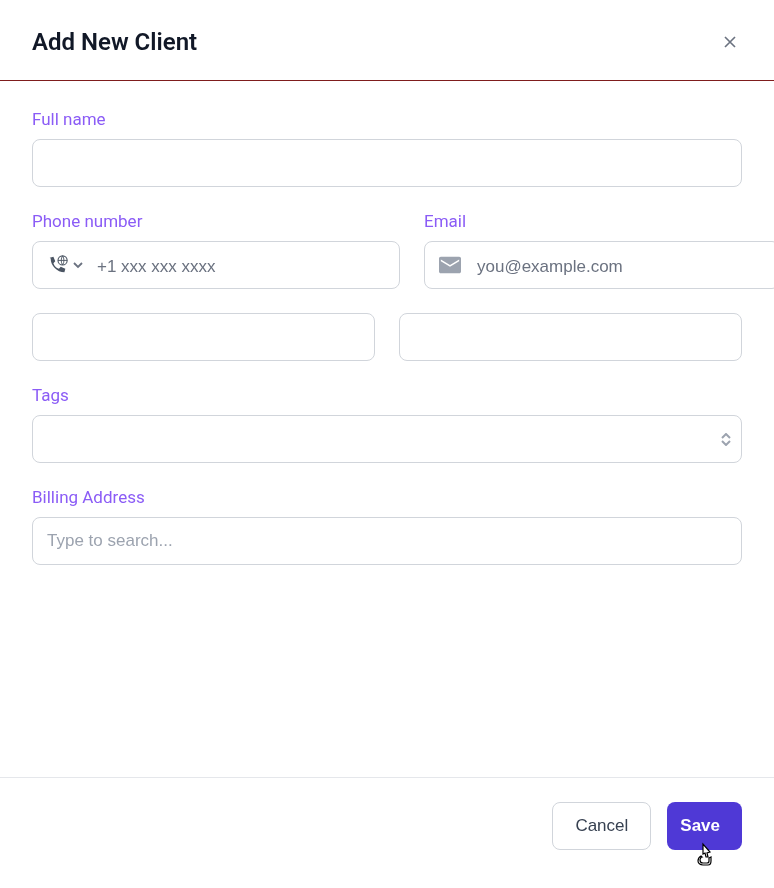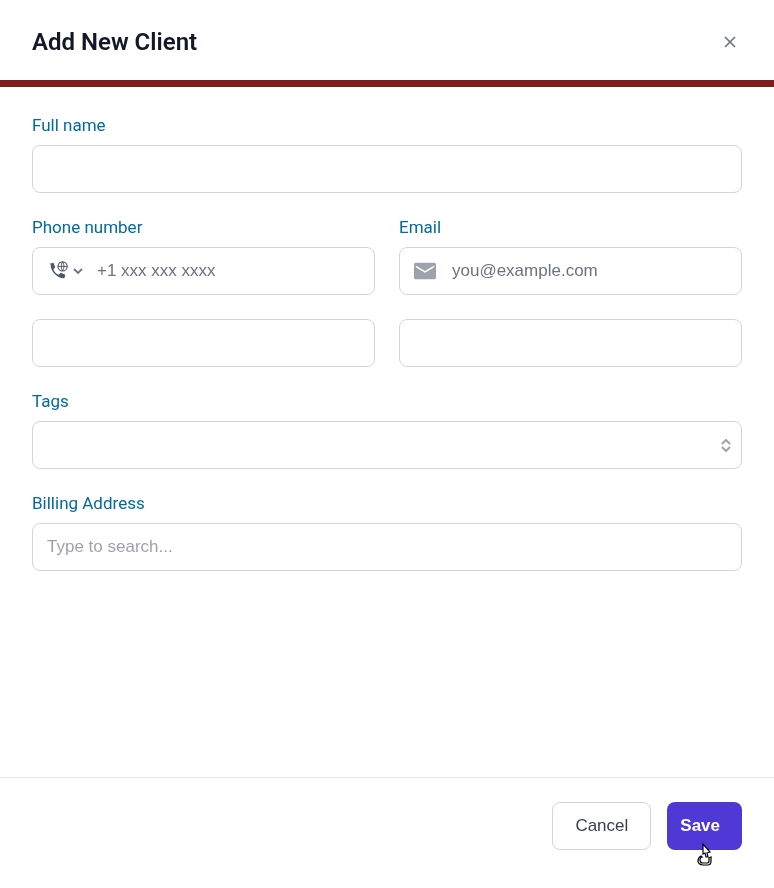--- a/index.html
+++ b/index.html
@@ -13,21 +13,21 @@
       width: 774px;
       height: 888px;
       position: relative;
       overflow: hidden;
     }
     .header {
       display: flex;
       justify-content: space-between;
       align-items: center;
       padding: 28px 32px 24px 32px;
-      border-bottom: 7px solid #7f1d1d;
+      border-bottom: 1px solid #7f1d1d;
     }
     .header h1 {
       font-size: 24px;
       font-weight: 600;
       color: #111827;
     }
     .close-btn {
       width: 24px;
       height: 24px;
       display: flex;
@@ -56,21 +56,21 @@
     .form-group {
       flex: 1;
       display: flex;
       flex-direction: column;
     }
     .form-group.full {
       width: 100%;
     }
     label {
       font-size: 17px;
-      color: #0369a1;
+      color: #8b5cf6;
       margin-bottom: 10px;
       font-weight: 400;
     }
     .input, .select, .input-wrap {
       width: 100%;
       height: 48px;
       border: 1px solid #d1d5db;
       border-radius: 8px;
       padding: 16px 14px;
       font-size: 17px;
@@ -99,21 +99,21 @@
     }
     .input-wrap .prefix .chev {
       width: 10px;
       height: 10px;
     }
     .input-wrap input {
       flex: 1;
       border: none;
       outline: none;
       height: 100%;
-      font-size: 17px;
+      font-size: 22px;
       padding: 0 14px 0 6px;
       background: transparent;
     }
     .input-wrap input::placeholder {
       color: #6b7280;
       font-size: 17px;
     }
     .input-wrap .email-icon {
       display: flex;
       align-items: center;

